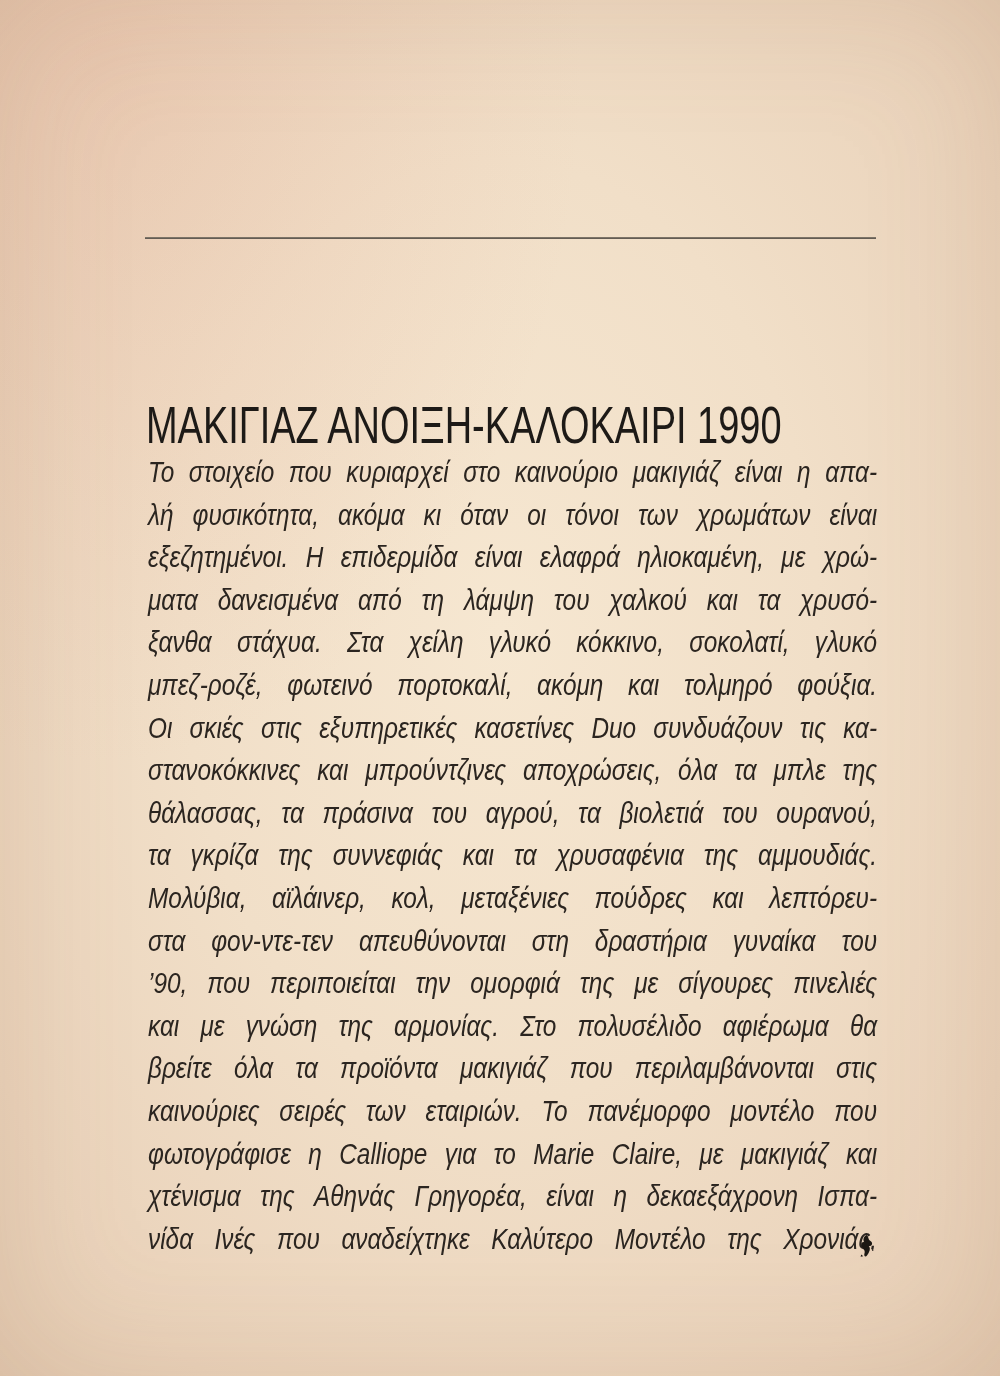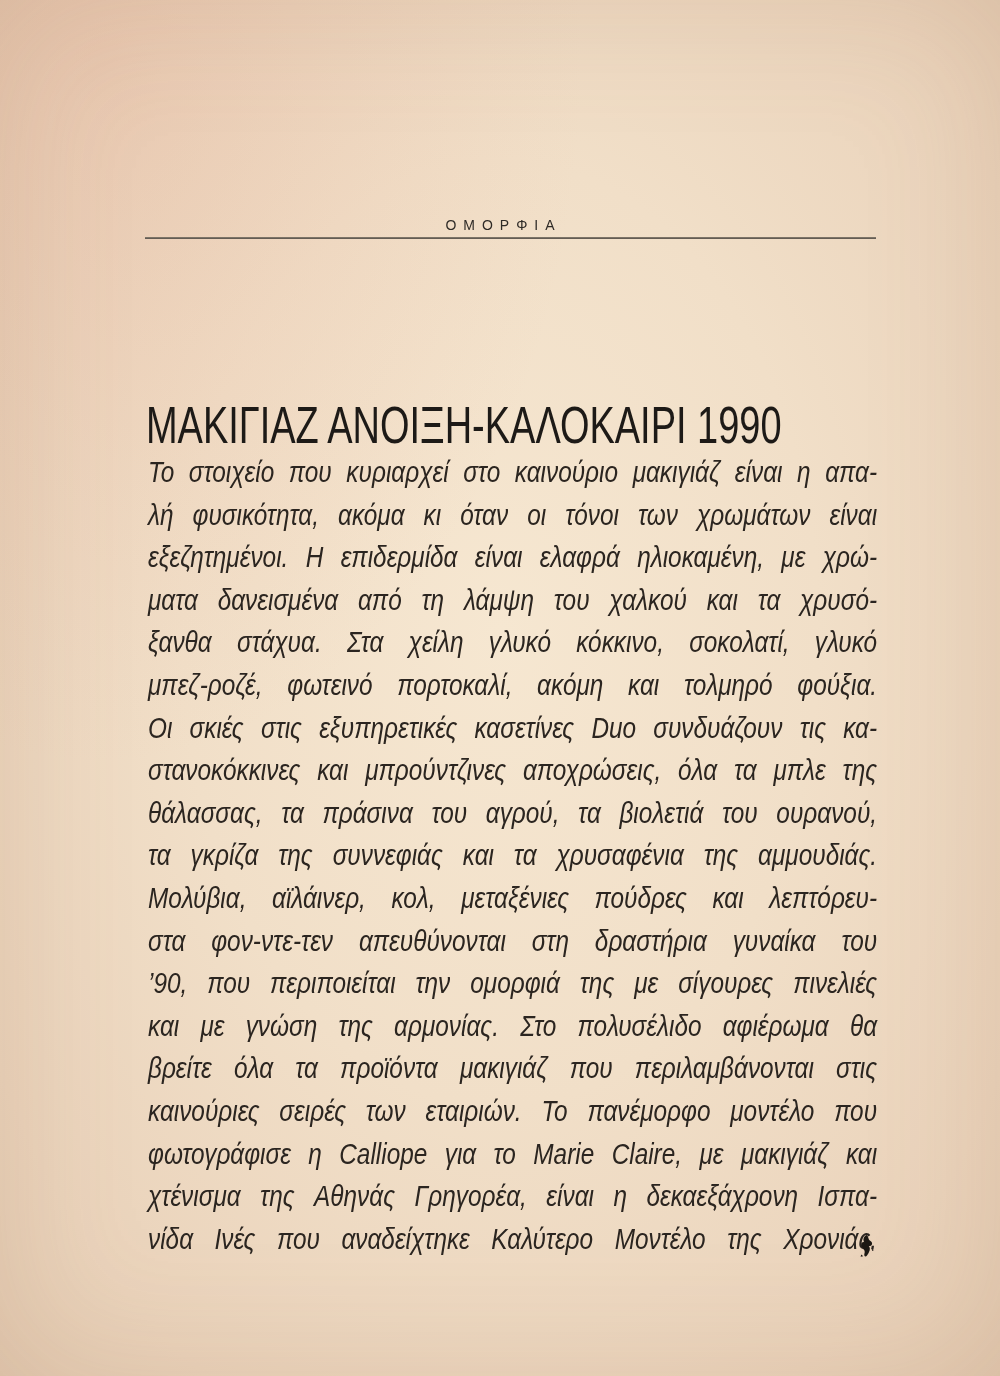--- a/index.html
+++ b/index.html
@@ -70,23 +70,20 @@
     left: 858px; top: 1234px;
     width: 17px; height: 24px;
   }
   .ink-smudge svg { display:block; width:100%; height:100%; }
 </style>
 </head>
 <body>
 
 <div class="page">
 
-  <div class="section-header">
-    <span class="section-label">ΟΜΟΡΦΙΑ</span>
-  </div>
 
   <div class="header-rule"></div>
 
   <h1 class="page-title">ΜΑΚΙΓΙΑΖ ΑΝΟΙΞΗ-ΚΑΛΟΚΑΙΡΙ 1990</h1>
 
   <div class="article-body">
       <div class="body-line"><span>Το</span><span>στοιχείο</span><span>που</span><span>κυριαρχεί</span><span>στο</span><span>καινούριο</span><span>μακιγιάζ</span><span>είναι</span><span>η</span><span>απα-</span></div>
       <div class="body-line"><span>λή</span><span>φυσικότητα,</span><span>ακόμα</span><span>κι</span><span>όταν</span><span>οι</span><span>τόνοι</span><span>των</span><span>χρωμάτων</span><span>είναι</span></div>
       <div class="body-line"><span>εξεζητημένοι.</span><span>Η</span><span>επιδερμίδα</span><span>είναι</span><span>ελαφρά</span><span>ηλιοκαμένη,</span><span>με</span><span>χρώ-</span></div>
       <div class="body-line"><span>ματα</span><span>δανεισμένα</span><span>από</span><span>τη</span><span>λάμψη</span><span>του</span><span>χαλκού</span><span>και</span><span>τα</span><span>χρυσό-</span></div>

